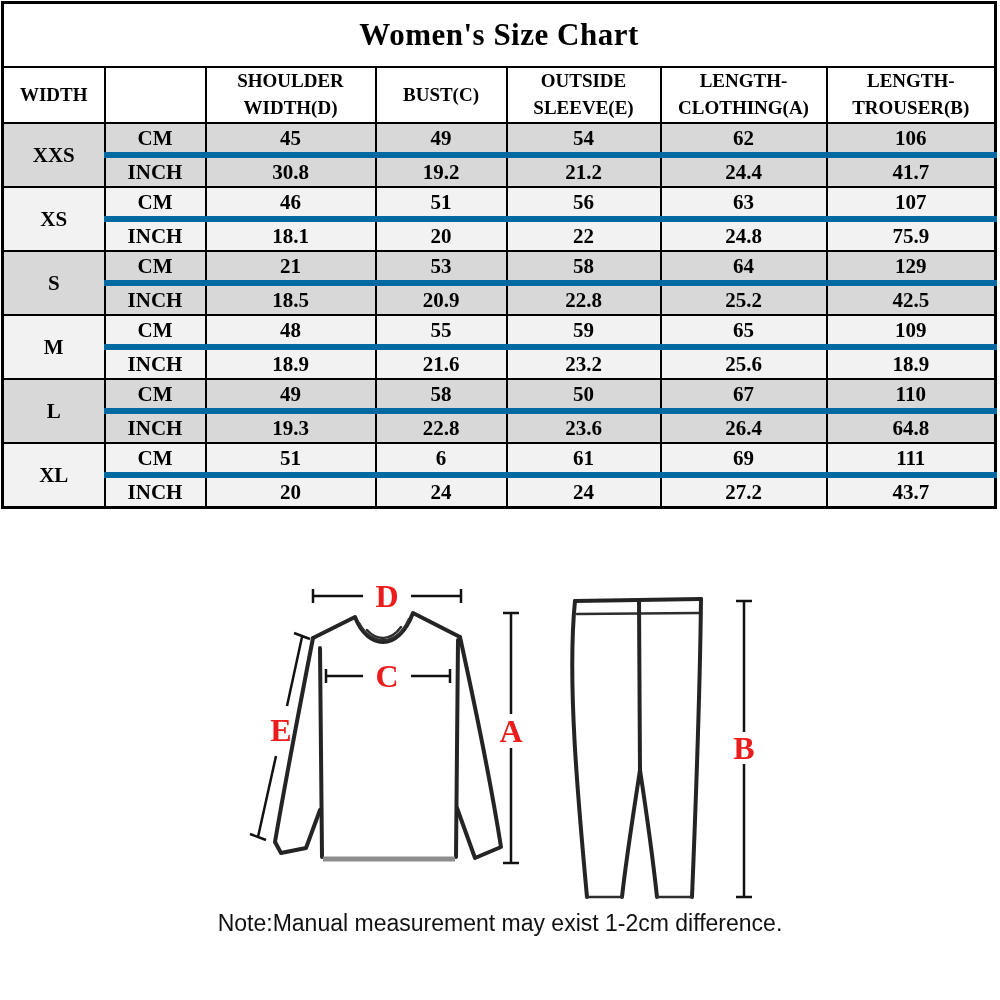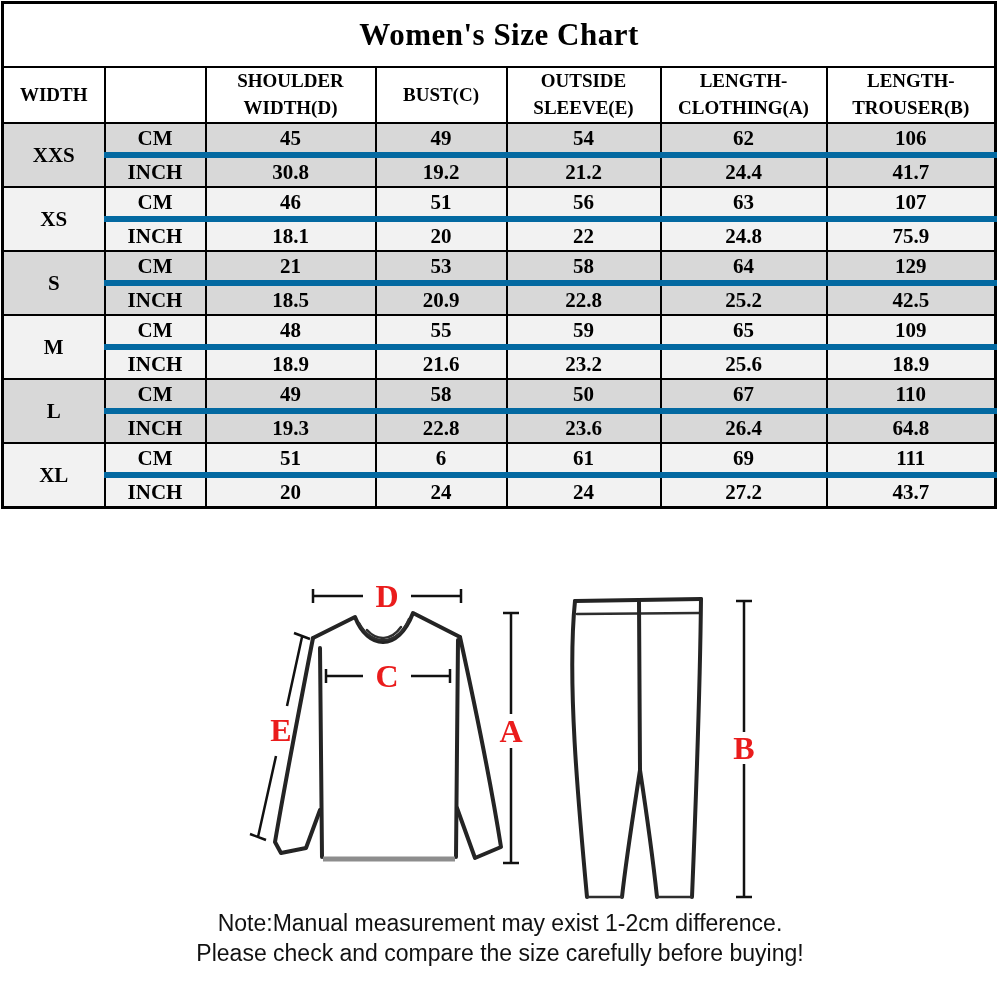--- a/index.html
+++ b/index.html
@@ -310,16 +310,15 @@
     </g>
 
     <g>
       <path class="measure" d="M506,41 L522,41 M506,337 L522,337 M514,41 L514,172 M514,204 L514,337"></path>
       <text class="dim-label" x="514" y="199" fill="#ea1c1c">B</text>
     </g>
   </svg>
 
   <div id="note">
     <div>Note:Manual measurement may exist 1-2cm difference.</div>
-    <div>Please check and compare the size carefully before buying!</div>
   </div>
 
 </div>
 
 </body></html>

